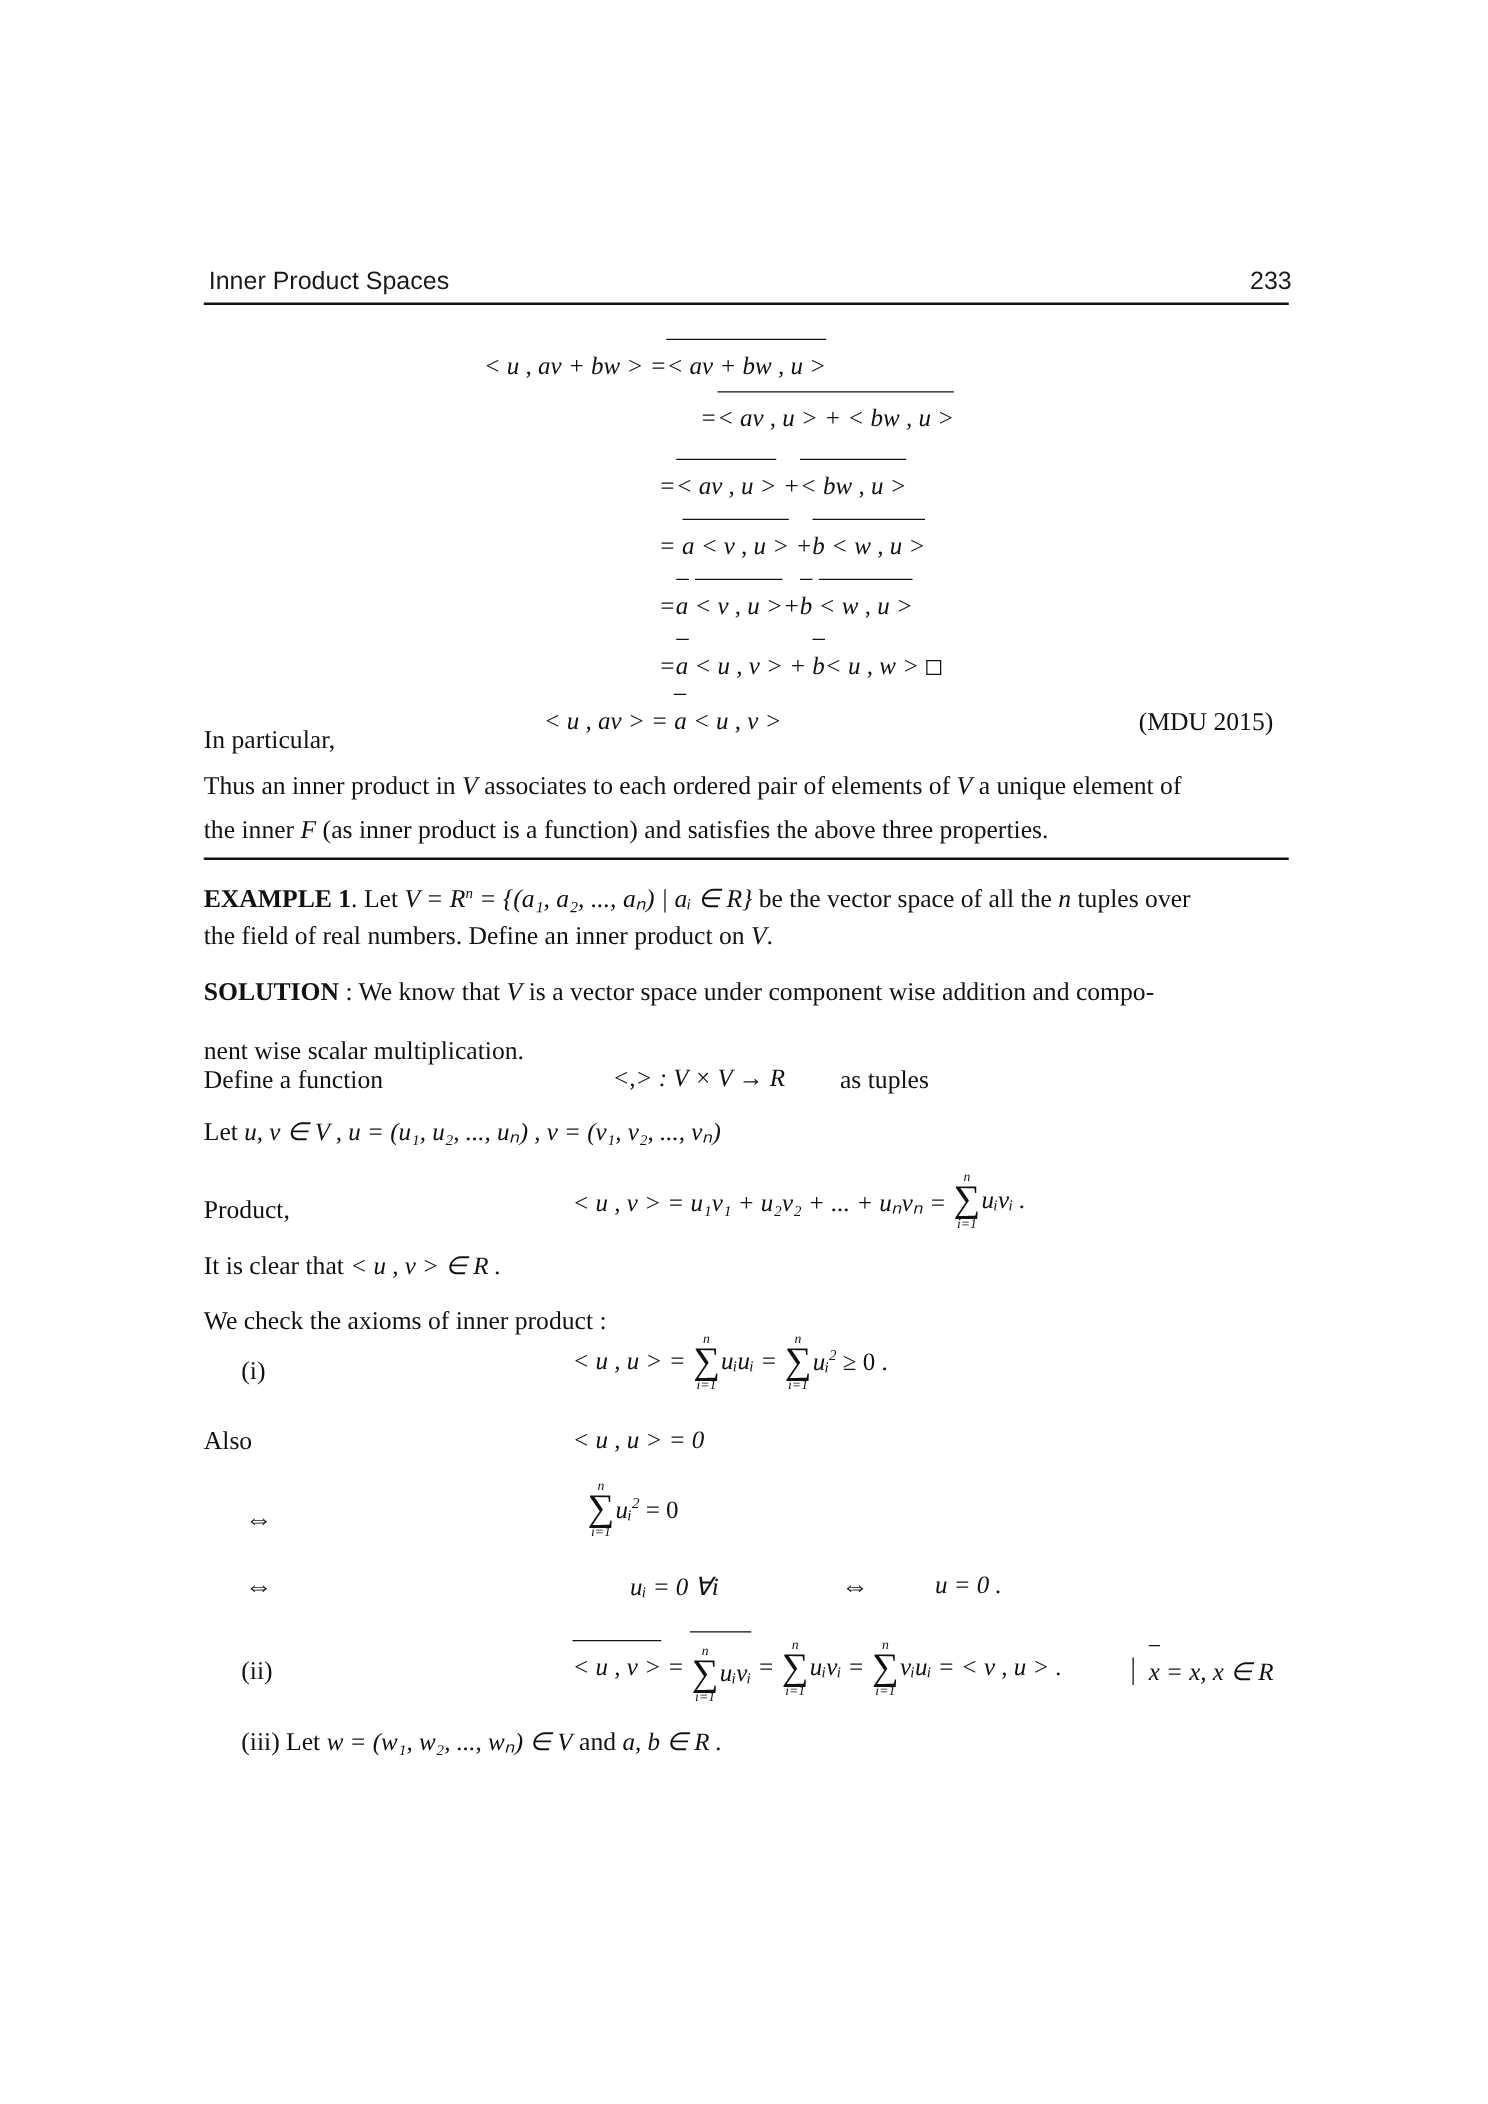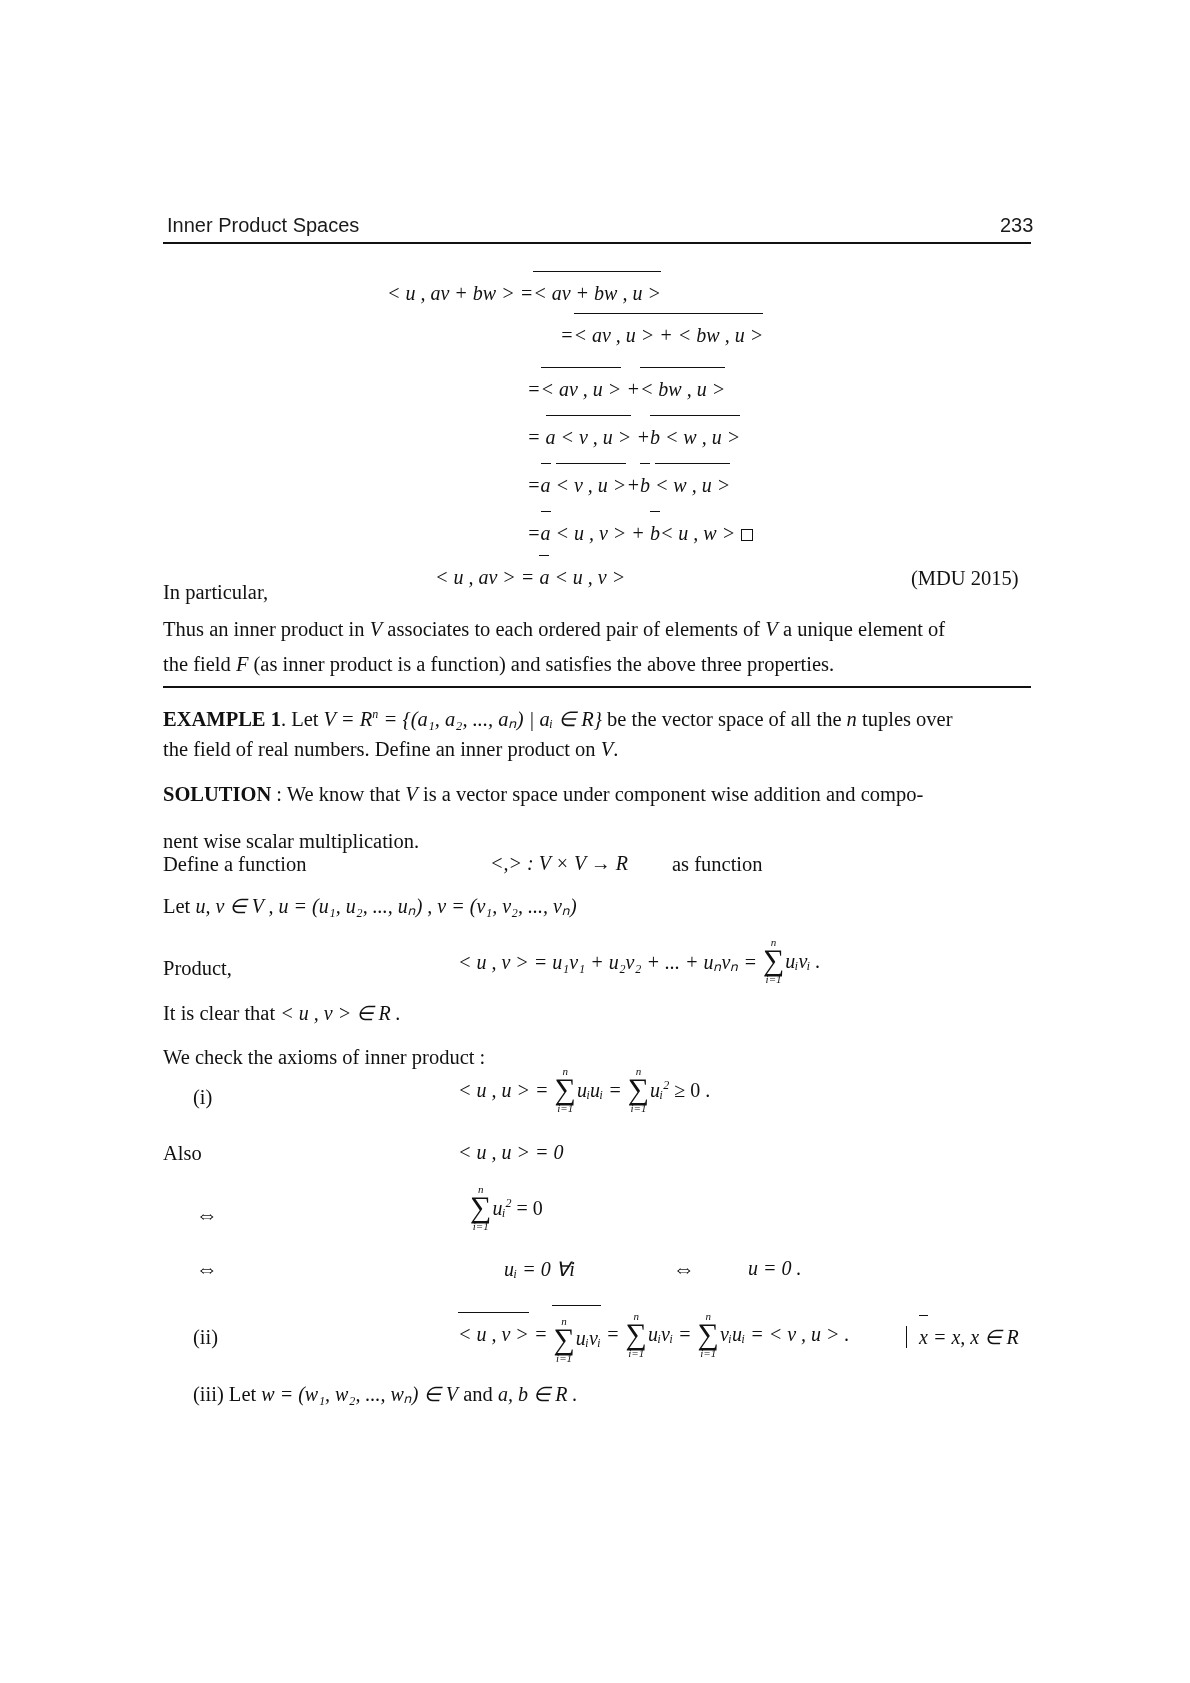--- a/index.html
+++ b/index.html
@@ -61,38 +61,38 @@
   <span>&lt; u , av &gt; =</span>
   <span class="ovbox">a</span>
   <span>&lt; u , v &gt;</span>
 </div>
 <div class="abs txt" style="left:911px; top:561px;">(MDU 2015)</div>
 
 <div class="abs txt" style="left:163px; top:612px;">
   <span>Thus an inner product in </span><i>V</i><span> associates to each ordered pair of elements of </span><i>V</i><span> a unique element of</span>
 </div>
 <div class="abs txt" style="left:163px; top:647px;">
-  <span>the field </span><i>F</i><span> (as inner product is a function) and satisfies the above three properties.</span>
+  <span>the inner </span><i>F</i><span> (as inner product is a function) and satisfies the above three properties.</span>
 </div>
 <div class="rule" style="top:686px;"></div>
 
 <div class="abs txt" style="left:163px; top:697px;">
   <span class="b">EXAMPLE 1</span><span>. Let </span><i>V = R</i><sup><i>n</i></sup><i> = {(a₁, a₂, ..., aₙ) | aᵢ ∈ R}</i><span> be the vector space of all the </span><i>n</i><span> tuples over</span>
 </div>
 <div class="abs txt" style="left:163px; top:732px;">
   <span>the field of real numbers. Define an inner product on </span><i>V</i><span>.</span>
 </div>
 
 <div class="abs txt" style="left:163px; top:777px;">
   <span class="b">SOLUTION</span><span> : We know that </span><i>V</i><span> is a vector space under component wise addition and compo-</span>
 </div>
 <div class="abs txt" style="left:163px; top:812px;margin-top:12px;">nent wise scalar multiplication.</div>
 <div class="abs txt" style="left:163px; top:847px;">Define a function</div>
 <div class="abs m" style="left:490px; top:852px;">&lt;,&gt; : V × V → R</div>
-<div class="abs txt" style="left:672px; top:847px;">as function</div>
+<div class="abs txt" style="left:672px; top:847px;">as tuples</div>
 
 <div class="abs txt" style="left:163px; top:889px;">
   <span>Let</span>
   <i style="font-size:20px;">u, v ∈ V ,  u = (u₁, u₂, ..., uₙ) ,  v = (v₁, v₂, ..., vₙ)</i>
 </div>
 
 <div class="abs txt" style="left:163px; top:951px;">Product,</div>
 <div class="abs m" style="left:458px; top:937px;">
   <span style="vertical-align:middle;">&lt; u , v &gt; = u₁v₁ + u₂v₂ + ... + uₙvₙ =</span>
   <span class="sum"><span class="top">n</span><span class="sig">∑</span><span class="bot">i=1</span></span><span style="vertical-align:middle;">uᵢvᵢ .</span>

